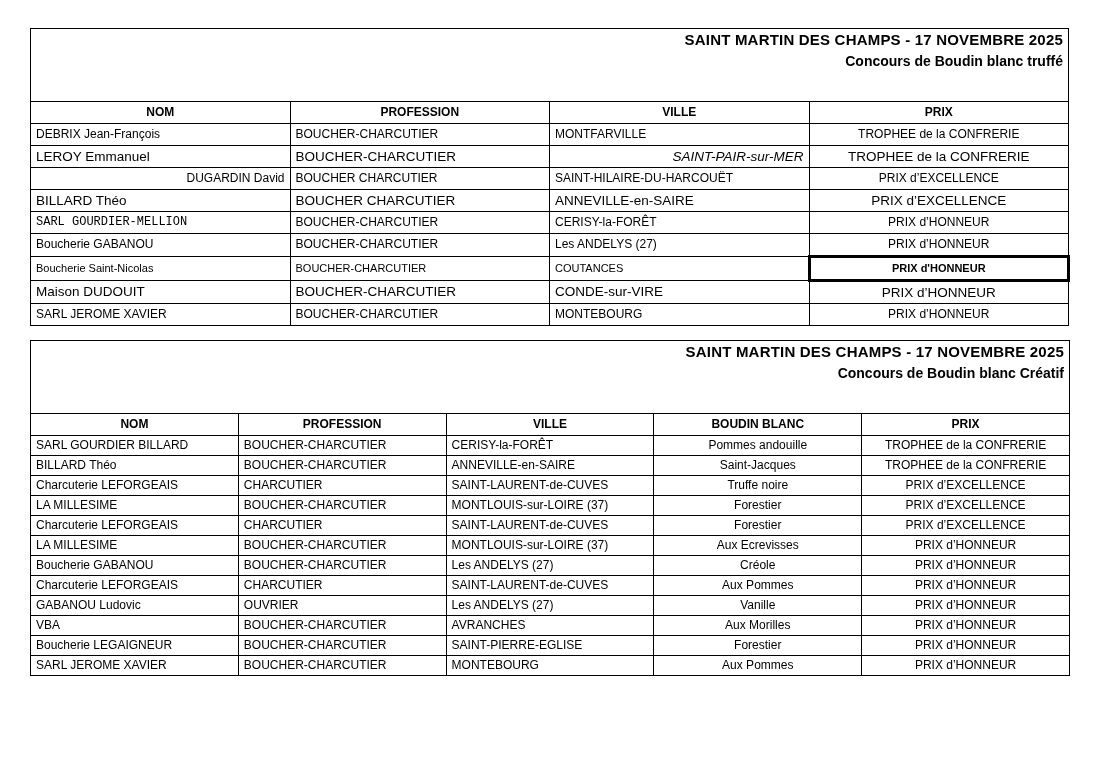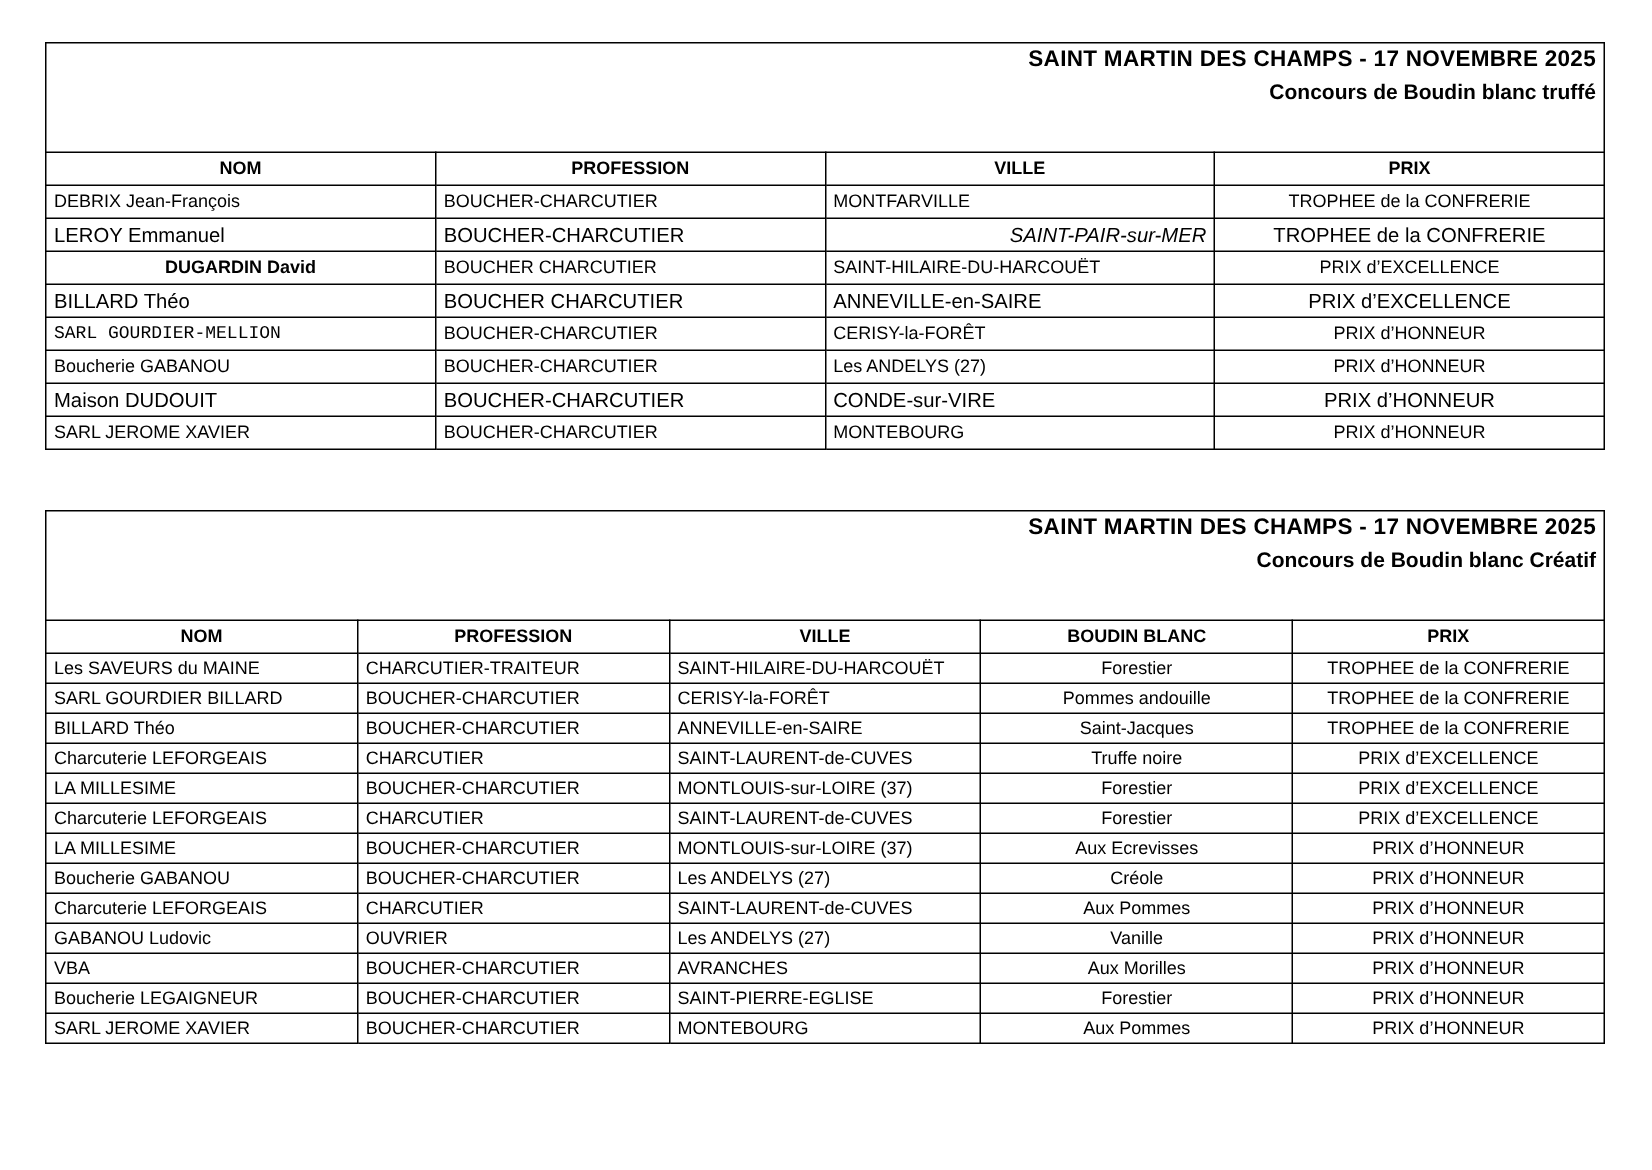--- a/index.html
+++ b/index.html
@@ -92,21 +92,21 @@
           <td style="text-align: left;">MONTFARVILLE</td>
           <td style="text-align: center;">TROPHEE de la CONFRERIE</td>
         </tr>
         <tr class="lg">
           <td style="text-align: left;">LEROY Emmanuel</td>
           <td style="text-align: left;">BOUCHER-CHARCUTIER</td>
           <td style="text-align: right; font-style: italic;">SAINT-PAIR-sur-MER</td>
           <td style="text-align: center;">TROPHEE de la CONFRERIE</td>
         </tr>
         <tr>
-          <td style="text-align: center; font-weight: bold;">DUGARDIN David</td>
+          <td style="text-align: right;">DUGARDIN David</td>
           <td style="text-align: left;">BOUCHER CHARCUTIER</td>
           <td style="text-align: left;">SAINT-HILAIRE-DU-HARCOUËT</td>
           <td style="text-align: center;">PRIX d’EXCELLENCE</td>
         </tr>
         <tr class="lg">
           <td style="text-align: left;">BILLARD Théo</td>
           <td style="text-align: left;">BOUCHER CHARCUTIER</td>
           <td style="text-align: left;">ANNEVILLE-en-SAIRE</td>
           <td style="text-align: center;">PRIX d’EXCELLENCE</td>
         </tr>
@@ -114,20 +114,26 @@
           <td style="text-align: left; font-family: Liberation Mono, monospace;">SARL GOURDIER-MELLION</td>
           <td style="text-align: left;">BOUCHER-CHARCUTIER</td>
           <td style="text-align: left;">CERISY-la-FORÊT</td>
           <td style="text-align: center;">PRIX d’HONNEUR</td>
         </tr>
         <tr>
           <td style="text-align: left;">Boucherie GABANOU</td>
           <td style="text-align: left;">BOUCHER-CHARCUTIER</td>
           <td style="text-align: left;">Les ANDELYS (27)</td>
           <td style="text-align: center;">PRIX d’HONNEUR</td>
+        </tr>
+        <tr class="sm">
+          <td style="text-align: left;">Boucherie Saint-Nicolas</td>
+          <td style="text-align: left;">BOUCHER-CHARCUTIER</td>
+          <td style="text-align: left;">COUTANCES</td>
+          <td class="hl" style="text-align: center;">PRIX d'HONNEUR</td>
         </tr>
         <tr class="lg">
           <td style="text-align: left;">Maison DUDOUIT</td>
           <td style="text-align: left;">BOUCHER-CHARCUTIER</td>
           <td style="text-align: left;">CONDE-sur-VIRE</td>
           <td style="text-align: center;">PRIX d’HONNEUR</td>
         </tr>
         <tr>
           <td style="text-align: left;">SARL JEROME XAVIER</td>
           <td style="text-align: left;">BOUCHER-CHARCUTIER</td>
@@ -148,27 +154,20 @@
       <tr class="head-row" id="t1-head">
           <th style="width: 232px;">NOM</th>
           <th style="width: 204px;">PROFESSION</th>
           <th style="width: 232px;">VILLE</th>
           <th style="width: 140px;">BOUDIN BLANC</th>
           <th style="width: 232px;">PRIX</th>
         </tr>
     </thead>
     <tbody id="t1-body">
         <tr>
-          <td style="text-align: left;">Les SAVEURS du MAINE</td>
-          <td style="text-align: left;">CHARCUTIER-TRAITEUR</td>
-          <td style="text-align: left;">SAINT-HILAIRE-DU-HARCOUËT</td>
-          <td style="text-align: center;">Forestier</td>
-          <td style="text-align: center;">TROPHEE de la CONFRERIE</td>
-        </tr>
-        <tr>
           <td style="text-align: left;">SARL GOURDIER BILLARD</td>
           <td style="text-align: left;">BOUCHER-CHARCUTIER</td>
           <td style="text-align: left;">CERISY-la-FORÊT</td>
           <td style="text-align: center;">Pommes andouille</td>
           <td style="text-align: center;">TROPHEE de la CONFRERIE</td>
         </tr>
         <tr>
           <td style="text-align: left;">BILLARD Théo</td>
           <td style="text-align: left;">BOUCHER-CHARCUTIER</td>
           <td style="text-align: left;">ANNEVILLE-en-SAIRE</td>

